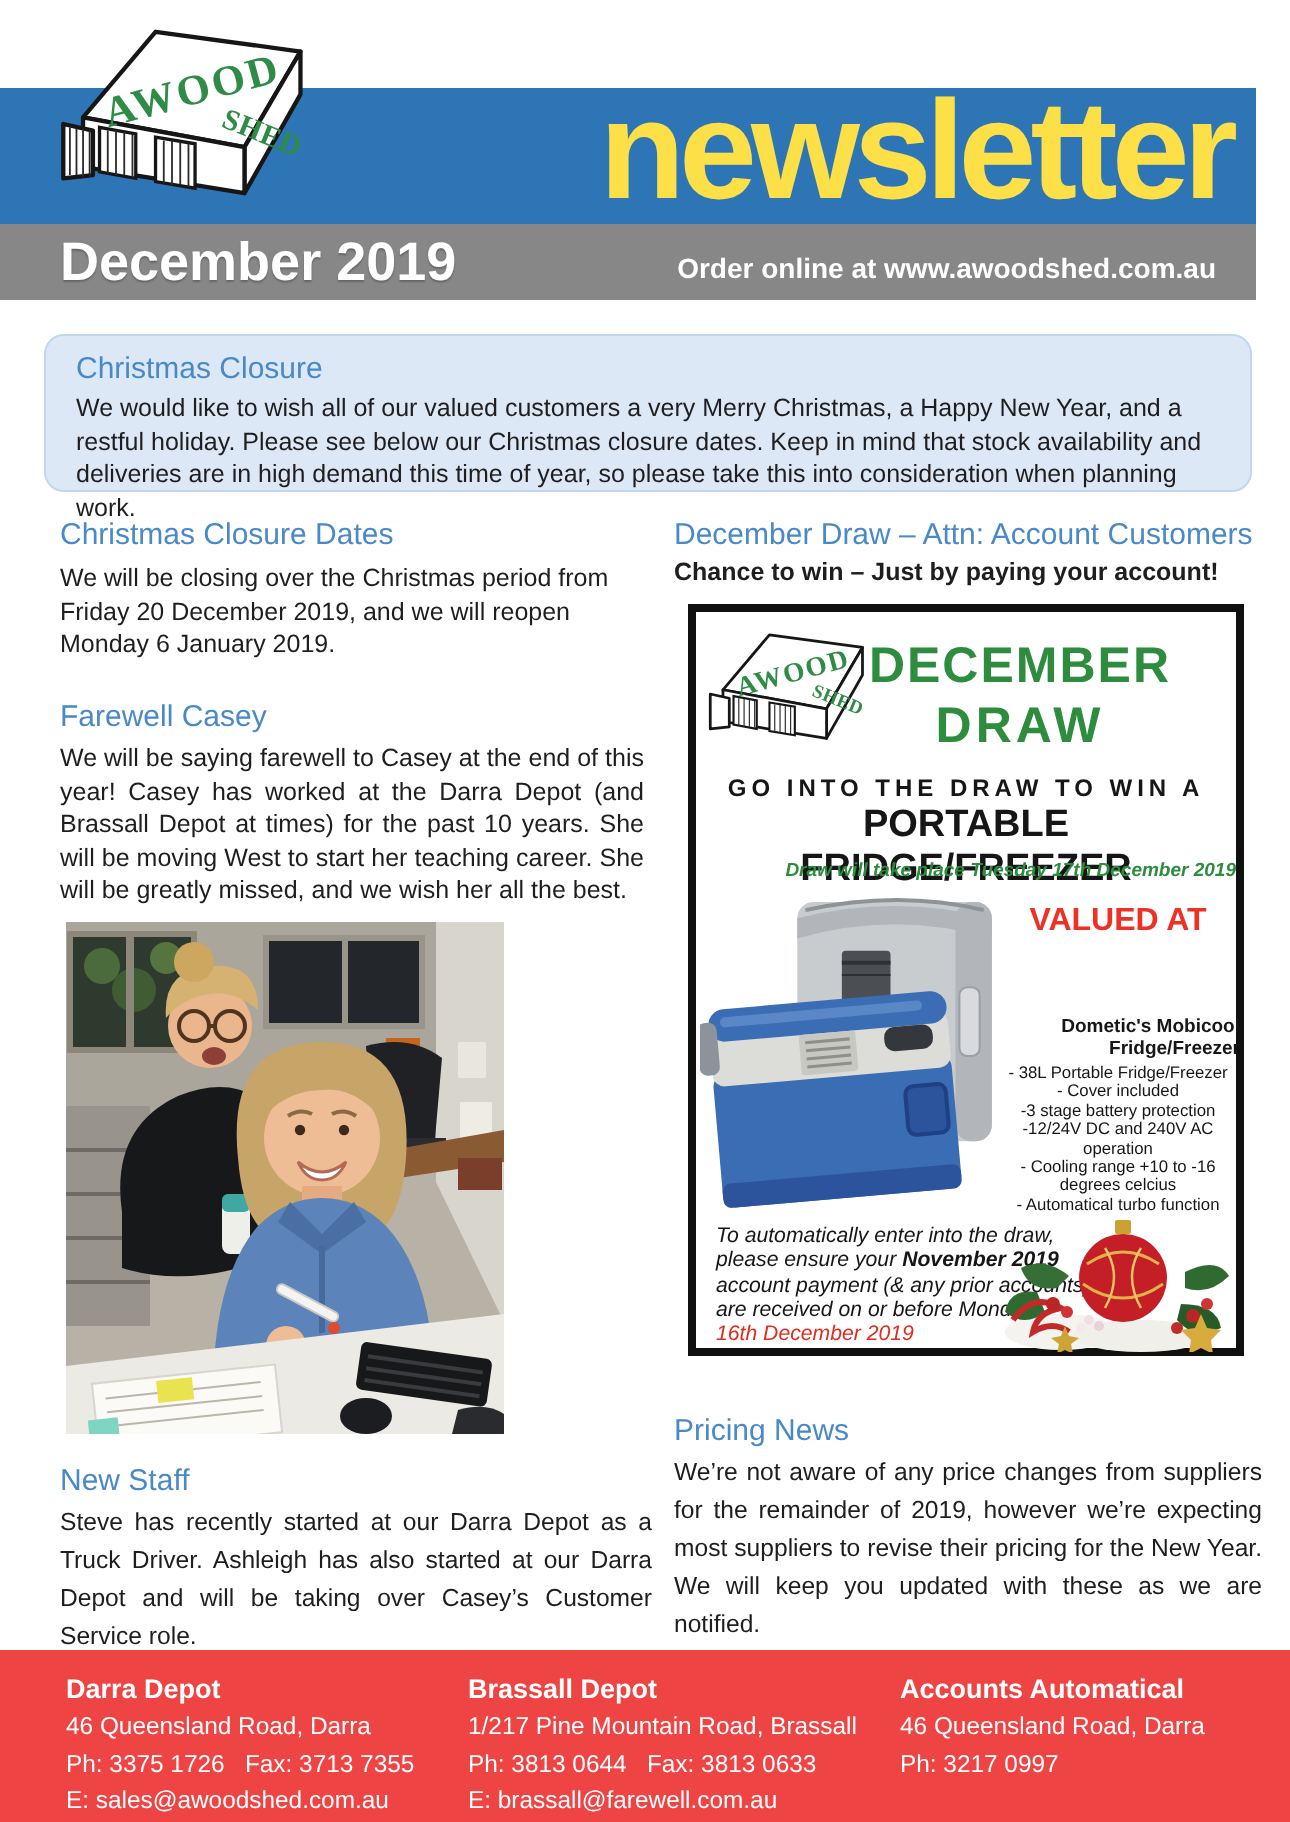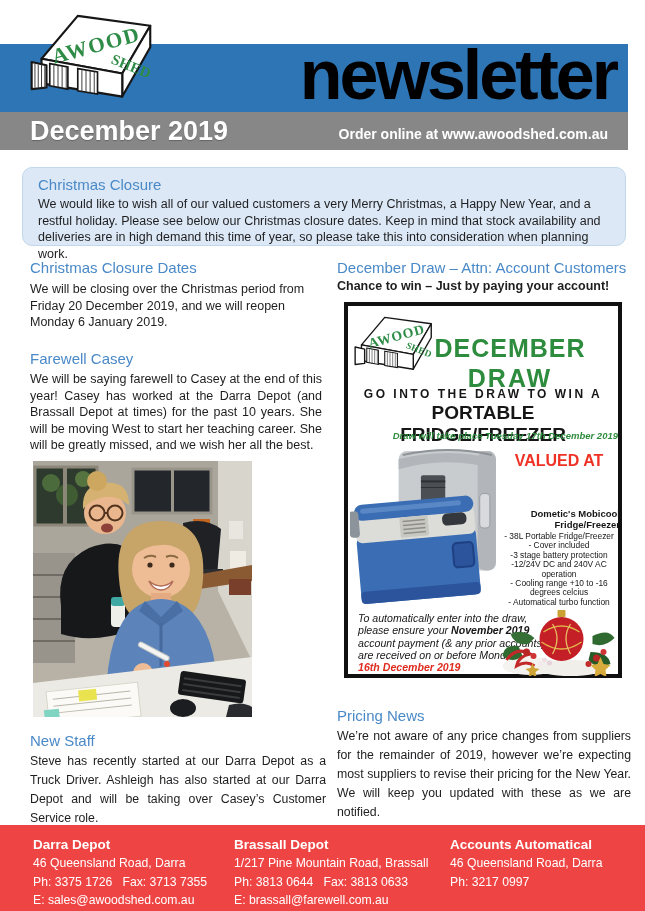--- a/index.html
+++ b/index.html
@@ -3,21 +3,21 @@
 <meta charset="utf-8">
 <style>
   html,body{margin:0;padding:0;}
   body{
     width:645px;height:911px;position:relative;background:#ffffff;
     font-family:"Liberation Sans",sans-serif;color:#1e1e20;overflow:hidden;
   }
   
   .band-blue{position:absolute;top:44px;left:0;width:628px;height:68px;background:#2e75b6;}
   .newsletter-title{
-    position:absolute;right:12px;bottom:2px;color:#000000;font-weight:bold;
+    position:absolute;right:12px;bottom:2px;color:#fde047;font-weight:bold;
     font-size:70px;line-height:1;letter-spacing:-3px;
   }
   .band-gray{position:absolute;top:112px;left:0;width:628px;height:38px;background:#878787;text-align:center;}
   .issue-date{
     position:absolute;left:30px;top:0;height:38px;line-height:38px;color:#fff;
     font-weight:bold;font-size:27px;text-shadow:0 1px 1px rgba(0,0,0,.25);
   }
   .order-online{position:absolute;right:20px;bottom:8px;color:#fff;font-weight:bold;font-size:14px;}
   .logo-wrap{position:absolute;left:30px;top:3px;width:140px;height:118px;}
   .logo-wrap svg{width:100%;height:100%;}
@@ -39,35 +39,35 @@
   .photo{position:absolute;left:33px;top:461px;width:219px;height:256px;overflow:hidden;background:#b7b1a6;}
   .photo svg{display:block;width:100%;height:100%;}
   
   .flyer{
     position:absolute;left:344px;top:302px;width:278px;height:376px;box-sizing:border-box;
     background:#ffffff;border:4px solid #101010;color:#161616;
   }
   .flyer .logo-small{position:absolute;left:5px;top:4px;width:92px;height:74px;}
   .flyer .logo-small svg{width:100%;height:100%;}
   .draw-title{position:absolute;left:86px;top:12px;width:152px;text-align:center;color:#2e8c3e;font-weight:bold;}
-  .draw-title .l1{font-size:25px;letter-spacing:1px;line-height:30px;margin-top:15px;}
+  .draw-title .l1{font-size:25px;letter-spacing:1px;line-height:30px;}
   .draw-title .l2{font-size:25px;letter-spacing:2px;line-height:30px;}
   .go-line{position:absolute;left:0;top:81px;width:100%;text-align:center;font-weight:bold;font-size:12px;letter-spacing:2.5px;}
   .prize-line{position:absolute;left:0;top:96px;width:100%;text-align:center;font-weight:bold;font-size:19px;letter-spacing:0px;}
   .date-line{position:absolute;left:0;top:124px;width:100%;text-align:right;color:#2e8c3e;font-weight:bold;font-style:italic;font-size:9.5px;}
   .fridges{position:absolute;left:2px;top:138px;width:152px;height:164px;}
   .fridges svg{width:100%;height:100%;}
   .value-block{position:absolute;left:150px;top:146px;width:122px;text-align:center;color:#ee3124;font-weight:bold;}
   .value-block .va{font-size:16px;line-height:18px;}
   .value-block .amt{font-size:24px;line-height:26px;}
   .product-title{position:absolute;left:150px;top:202px;width:122px;text-align:right;font-weight:bold;font-size:9.5px;line-height:11px;}
   .features{position:absolute;left:148px;top:226px;width:126px;text-align:center;font-size:8.4px;line-height:9.4px;}
   .features div{margin:0;}
   .entry-text{position:absolute;left:10px;top:306px;width:196px;font-style:italic;font-size:10.6px;line-height:12.3px;}
-  .entry-deadline{display:block;color:#e02b1f;font-weight:bold;}
+  .entry-deadline{display:block;color:#e02b1f;font-weight:normal;}
   .ornament{position:absolute;left:152px;top:302px;width:116px;height:68px;}
   .ornament svg{width:100%;height:100%;}
   
   .footer{position:absolute;left:0;top:825px;width:645px;height:86px;background:#ef4444;color:#fff;}
   .f-col{position:absolute;top:10px;}
   .f-col .f-title{font-weight:bold;font-size:13.5px;line-height:19px;}
   .f-col div{font-size:12.2px;line-height:18.5px;}
   .f-c1{left:33px;} .f-c2{left:234px;} .f-c3{left:450px;}
 </style>
 </head>

